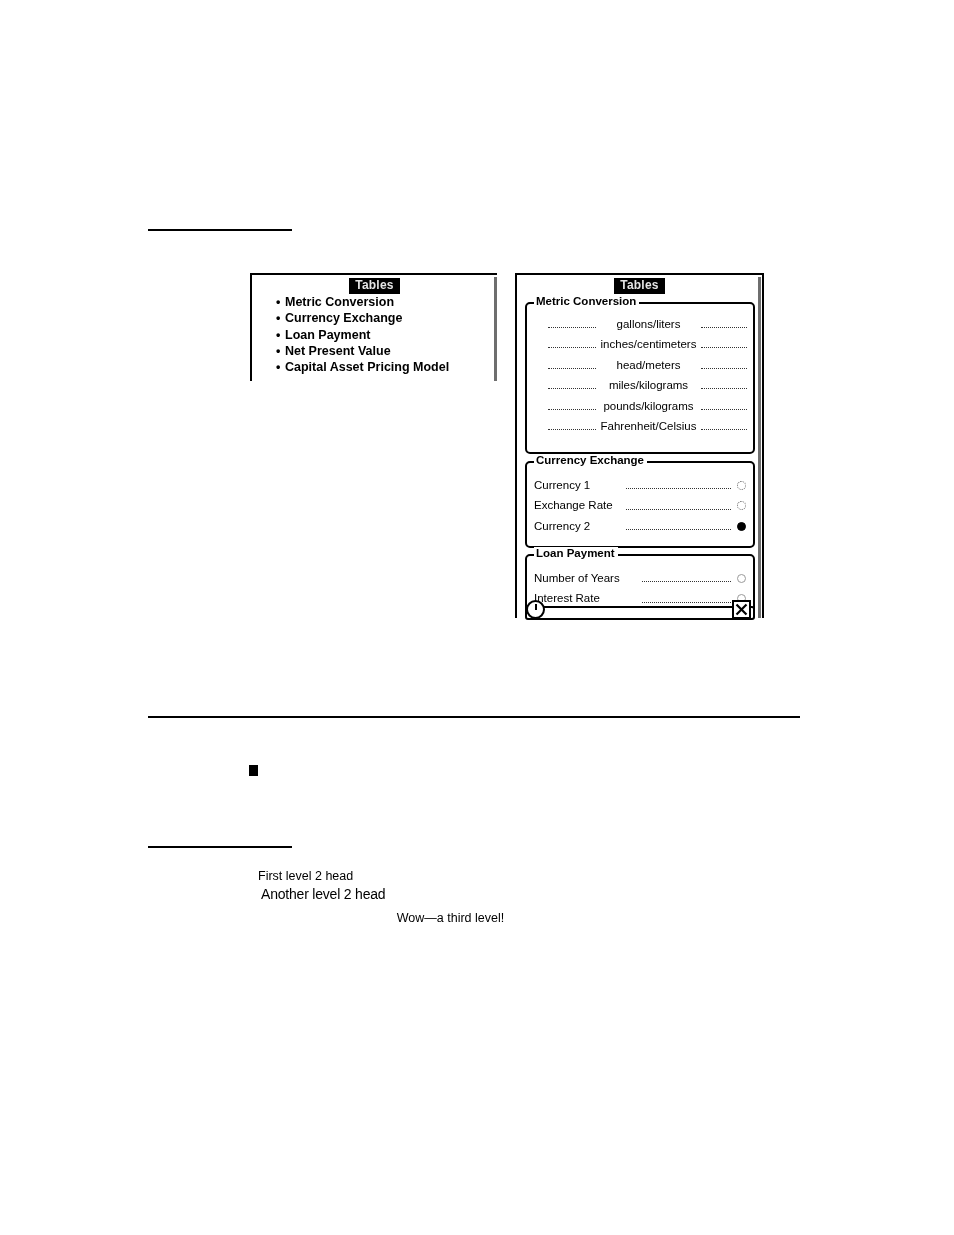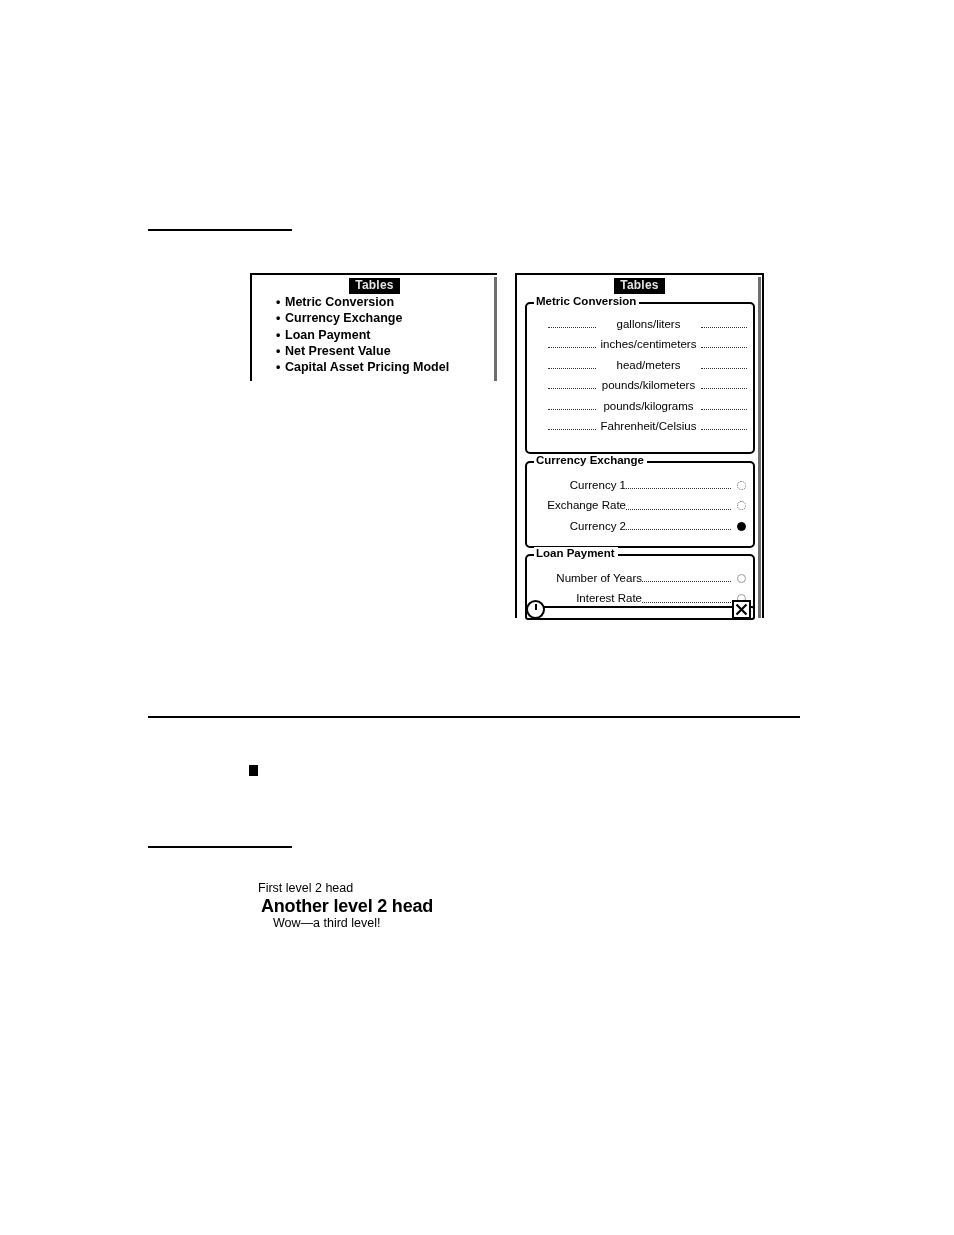--- a/index.html
+++ b/index.html
@@ -166,21 +166,20 @@
     border-bottom: 1px dotted #333;
     height: 1px;
     margin: 0 6px 3px 0;
   }
 
   
   .field-rows {
     position: absolute;
     left: 0; right: 0;
     top: 12px;
-    text-align: right;
   }
   .field-row {
     display: flex;
     align-items: center;
     height: 20.5px;
     padding: 0 7px 0 7px;
   }
   .field-row .flabel {
     font-size: 11.5px;
     line-height: 13px;
@@ -264,33 +263,34 @@
   .h-main {
     font-weight: bold;
     font-size: 15px;
     line-height: 17px;
     letter-spacing: -0.2px;
     margin: 0;
   }
   .h-sub {
     font-size: 12.5px;
     line-height: 16.5px;
-    margin: 12px 0 0 10px;
+    margin: 0 0 0 10px;
   }
   .h-sub-bold {
-    font-weight: bold;
-    font-size: 18px;
+    font-weight: normal;
+    font-size: 14px;
     line-height: 18px;
     letter-spacing: -0.2px;
-    margin: 0 0 0 13px;
+    margin: 0 0 7px 13px;
   }
   .h-third {
     font-size: 12.5px;
     line-height: 16.5px;
     margin: 0 0 0 25px;
+    text-align: center;
   }
 </style>
 </head>
 <body>
 
 <div class="rule rule-short" style="top:229px;"></div>
 <div class="rule rule-long" style="top:716px;"></div>
 <div class="rule rule-short" style="top:846px;"></div>
 
 <div class="square-bullet"></div>
@@ -338,21 +338,21 @@
         <span class="mlabel">inches/centimeters</span>
         <span class="dots-right"></span>
       </div>
       <div class="metric-row">
         <span class="dots"></span>
         <span class="mlabel">head/meters</span>
         <span class="dots-right"></span>
       </div>
       <div class="metric-row">
         <span class="dots"></span>
-        <span class="mlabel">pounds/kilometers</span>
+        <span class="mlabel">miles/kilograms</span>
         <span class="dots-right"></span>
       </div>
       <div class="metric-row">
         <span class="dots"></span>
         <span class="mlabel">pounds/kilograms</span>
         <span class="dots-right"></span>
       </div>
       <div class="metric-row">
         <span class="dots"></span>
         <span class="mlabel">Fahrenheit/Celsius</span>

